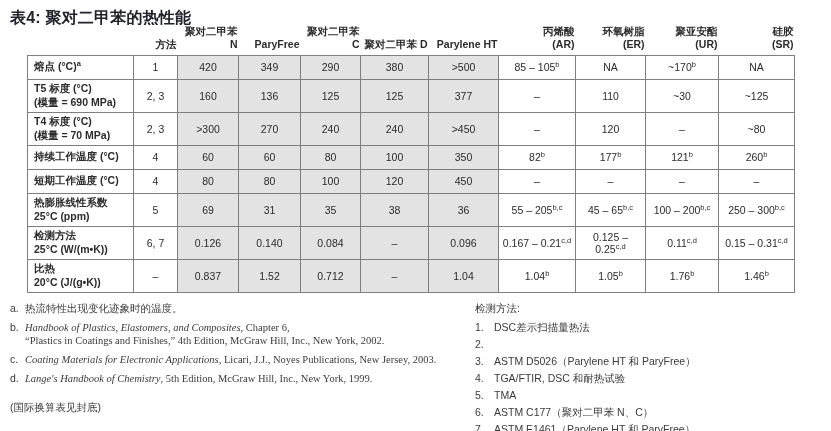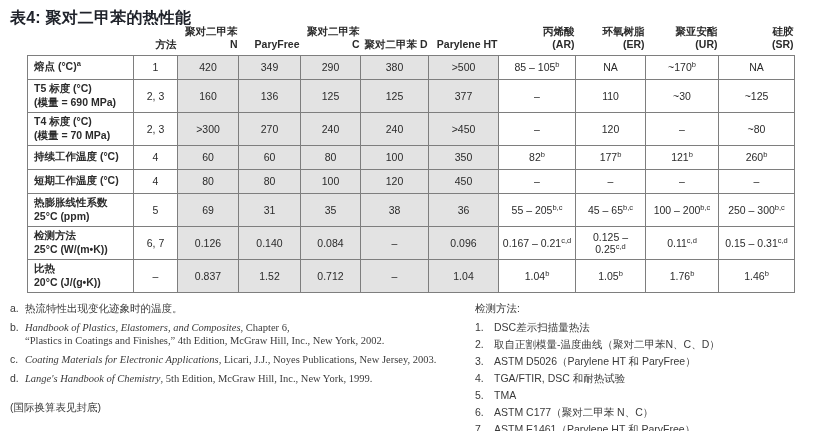--- a/index.html
+++ b/index.html
@@ -282,21 +282,20 @@
     </div>
     <div class="methods-block">
       <div class="methods-title">检测方法:</div>
       <div>
           <div class="method-item">
             <span class="method-num">1.</span>
             <span>DSC差示扫描量热法</span>
           </div>
           <div class="method-item">
             <span class="method-num">2.</span>
-            <span>取自正割模量-温度曲线（聚对二甲苯N、C、D）</span>
           </div>
           <div class="method-item">
             <span class="method-num">3.</span>
             <span>ASTM D5026（Parylene HT 和 ParyFree）</span>
           </div>
           <div class="method-item">
             <span class="method-num">4.</span>
             <span>TGA/FTIR, DSC 和耐热试验</span>
           </div>
           <div class="method-item">

